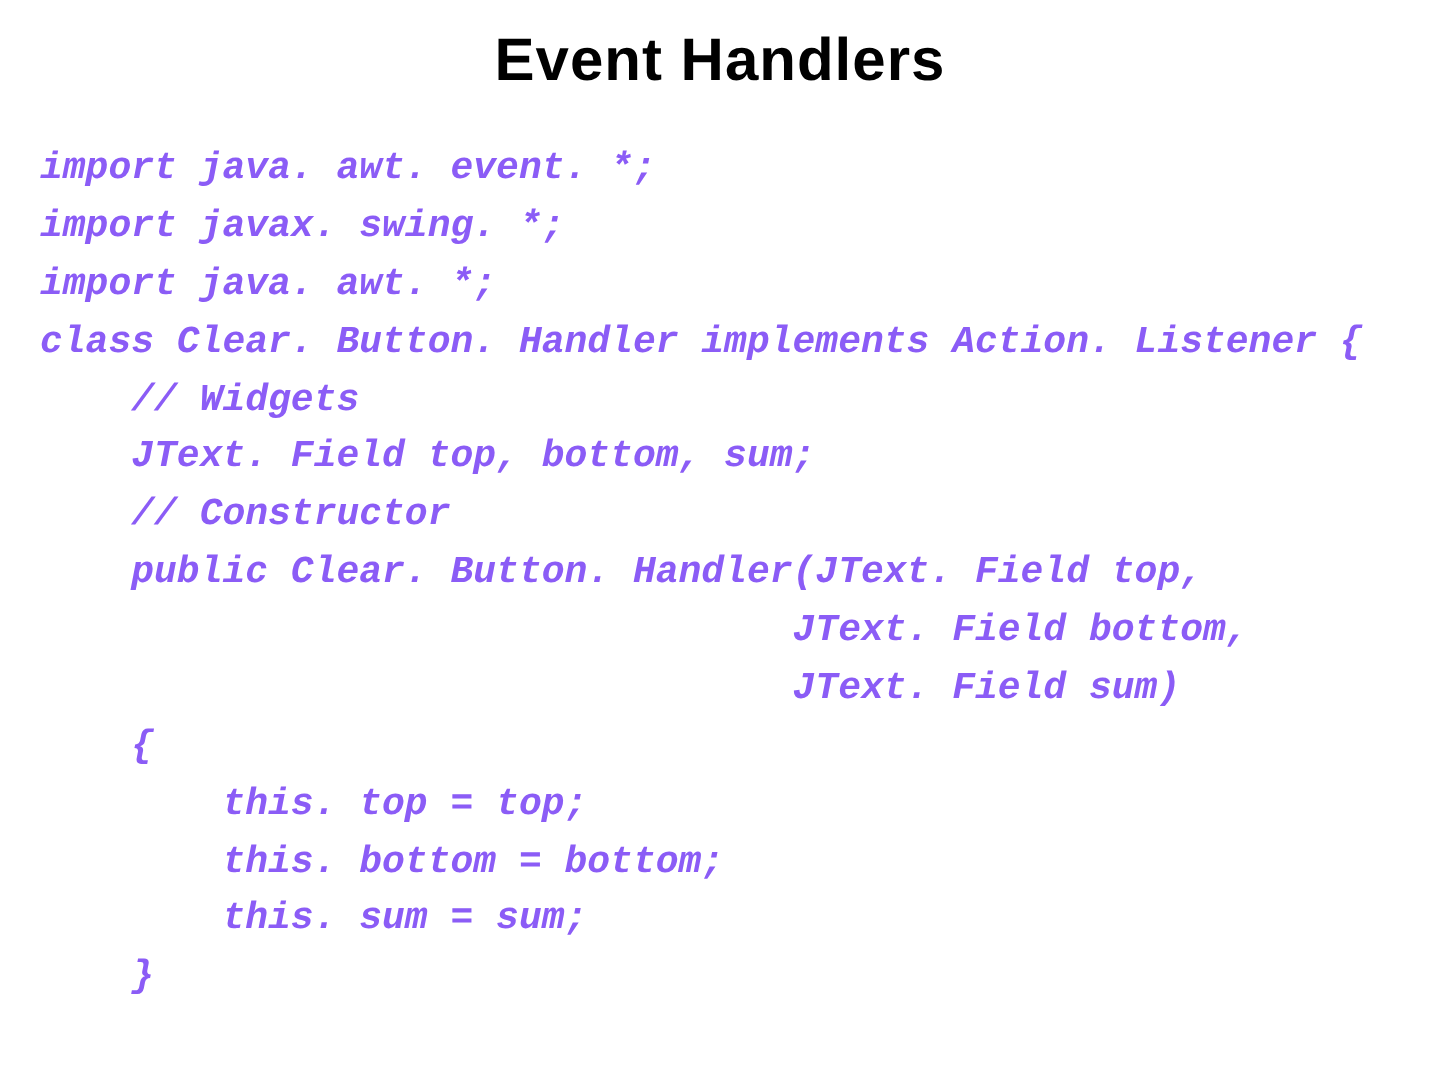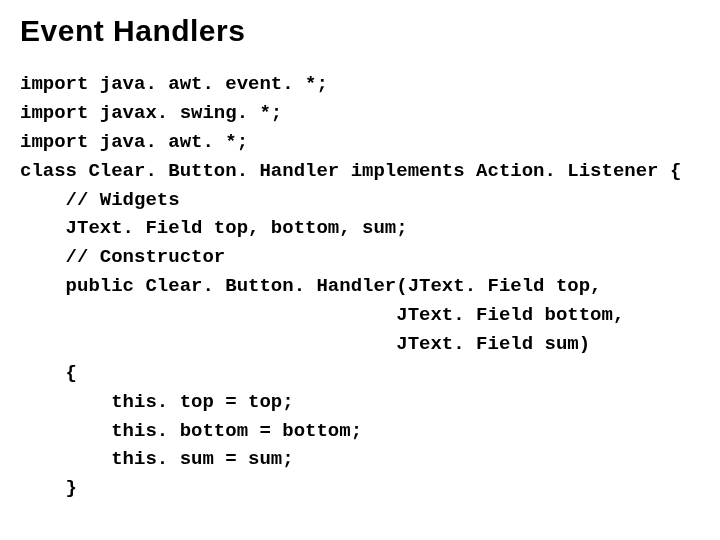--- a/index.html
+++ b/index.html
@@ -10,31 +10,33 @@
     body {
       width: 720px;
       height: 540px;
       background: #ffffff;
       padding: 14px 20px;
       font-family: Arial, Helvetica, sans-serif;
     }
     .title {
       font-size: 30px;
       font-weight: bold;
+      text-align: center;
       color: #000000;
       margin-bottom: 22px;
       letter-spacing: 0.5px;
     }
     .code {
       font-family: "Courier New", Courier, monospace;
       font-size: 19px;
       font-weight: bold;
-      color: #000000;
+      color: #8b5cf6;
       line-height: 1.52;
       white-space: pre;
+      font-style: italic;
     }
   </style>
 </head>
 <body>
 
 <div class="title">Event Handlers</div>
 
 <div class="code"><span>import java. awt. event. *;</span>
 <span>import javax. swing. *;</span>
 <span>import java. awt. *;</span>

